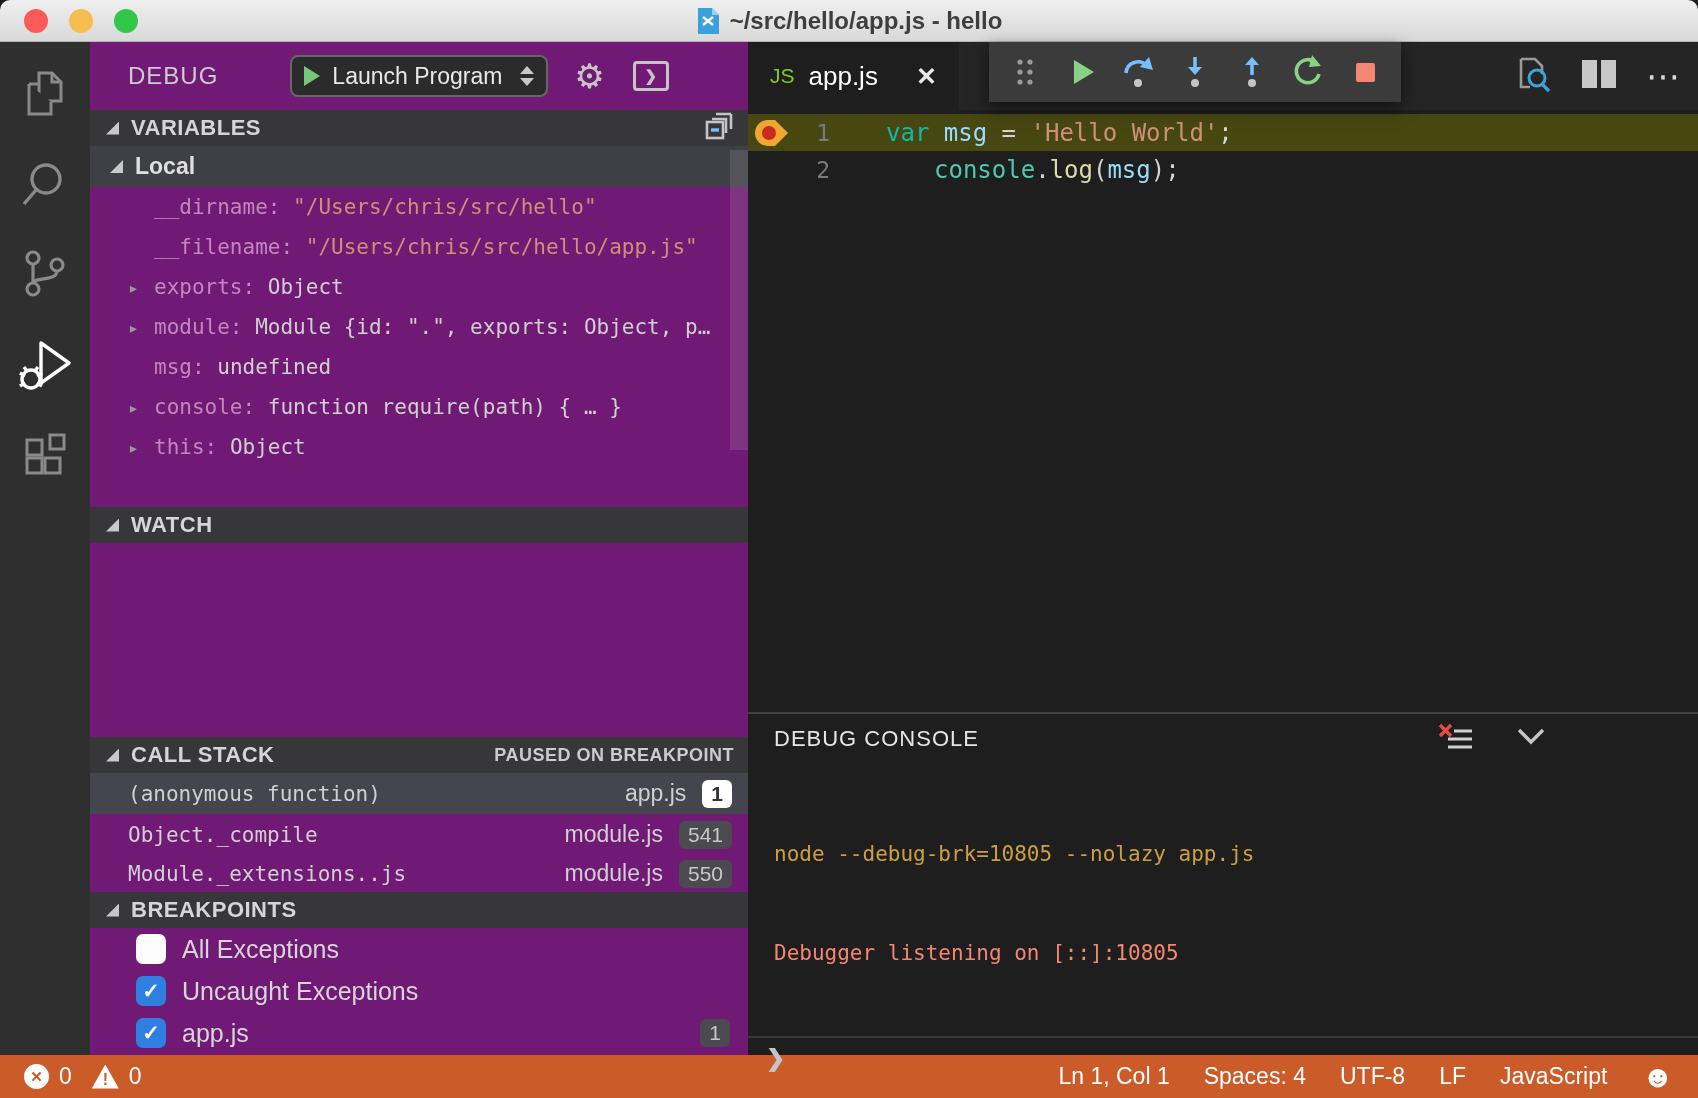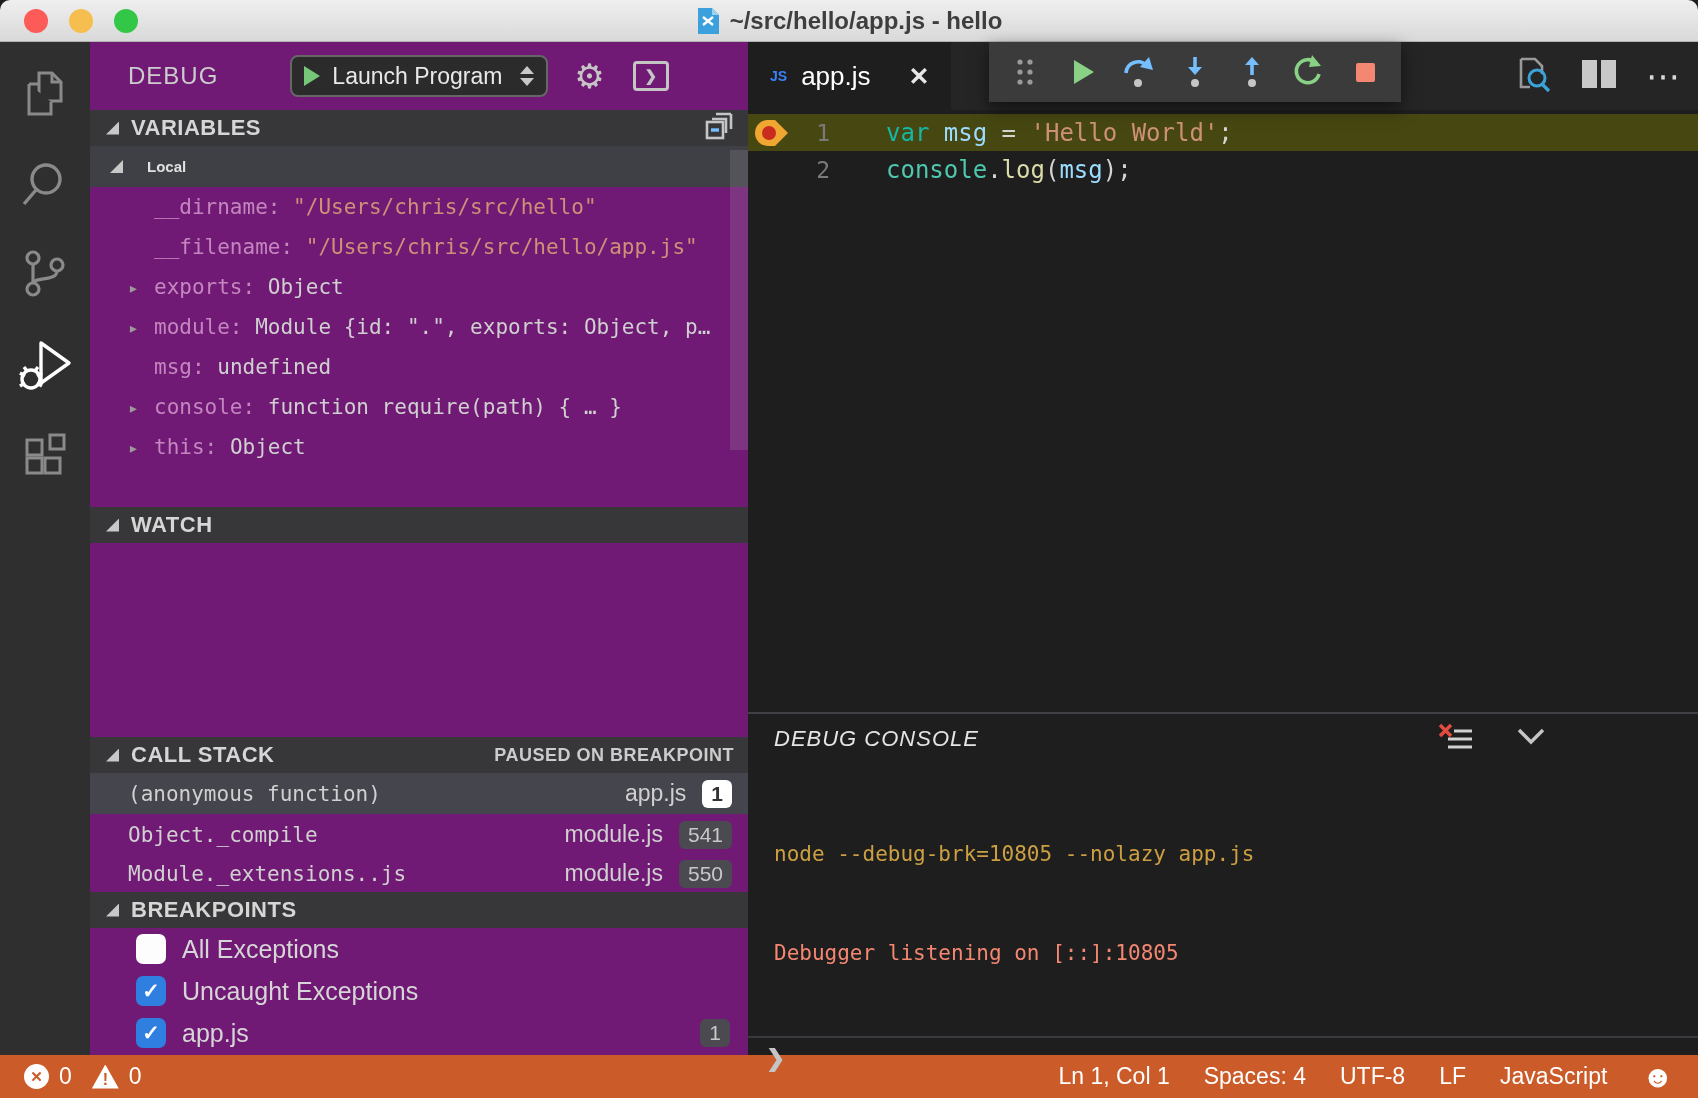--- a/index.html
+++ b/index.html
@@ -45,21 +45,21 @@
 
   .section-header{ height:36px; background:#37373A; display:flex; align-items:center;
     padding:0 14px 0 16px; gap:12px; flex:none; }
   .twisty-open{ width:13px; height:13px; background:#C8C8C8;
     clip-path:polygon(100% 0,100% 100%,0 100%); flex:none; }
   .section-title{ font-size:22px; font-weight:bold; color:#D6D6D6; letter-spacing:.5px; }
   .collapse-all{ margin-left:auto; }
   .cs-status{ margin-left:auto; font-size:18px; font-weight:bold; color:#CCCCCC; letter-spacing:.5px; }
 
   .scope-row{ height:41px; background:#3F3F46; display:flex; align-items:center;
-    padding-left:20px; gap:24px; flex:none; font-size:15px; font-weight:bold; color:#E0E0E0; }
+    padding-left:20px; gap:12px; flex:none; font-size:23px; font-weight:bold; color:#E0E0E0; }
 
   .var-row{ height:40px; display:flex; align-items:center; padding-left:38px; flex:none;
     font-family:"DejaVu Sans Mono", monospace; font-size:21px; white-space:pre; overflow:hidden; }
   .tw{ width:26px; flex:none; color:#9A9A9A; font-size:18px; }
   .vname{ color:#C586C0; } .vval{ color:#D0D0D0; } .vval.str{ color:#CE9178; }
 
   .spacer40{ height:40px; flex:none; }
   .watch-body{ height:194px; flex:none; }
 
   .cs-row{ height:41px; display:flex; align-items:center; padding:0 16px 0 38px; flex:none;
@@ -79,44 +79,44 @@
   .checkbox.checked{ background:#2E7FE0; color:#FFF; font-size:21px; font-weight:bold; }
   .bp-badge{ margin-left:auto; }
 
   .sidebar-scrollbar{ position:absolute; right:0; top:108px; width:18px; height:300px;
     background:rgba(195,195,195,0.16); }
 
   
   .editorgroup{ flex:1; display:flex; flex-direction:column; position:relative; background:#1E1E1E; }
   .tabbar{ height:68px; background:#252526; display:flex; flex:none; position:relative; }
   .tab{ background:#1E1E1E; display:flex; align-items:center; padding:0 22px; gap:14px; }
-  .js-badge{ color:#3b82f6; font-weight:bold; font-size:14px; }
+  .js-badge{ color:#84cc16; font-weight:normal; font-size:21px; }
   .tab-label{ color:#FFFFFF; font-size:26px; }
   .tab-close{ color:#E8E8E8; font-size:25px; margin-left:24px; font-weight:bold; }
   .editor-actions{ position:absolute; right:18px; top:0; height:68px; display:flex;
     align-items:center; gap:28px; }
 
   .debug-toolbar{ position:absolute; left:241px; top:0; width:412px; height:60px; background:#3B3B3C;
     box-shadow:0 6px 16px rgba(0,0,0,.55); display:flex; align-items:center;
     justify-content:space-around; padding:0 8px; z-index:6; }
   .dt-btn{ display:flex; align-items:center; justify-content:center; width:44px; height:50px; }
 
   .editor{ flex:1; font-family:"DejaVu Sans Mono", monospace; font-size:24px; padding-top:4px; }
   .code-line{ height:37px; display:flex; align-items:center; }
   .code-line.current{ background:#474712; }
   .glyph-margin{ width:48px; flex:none; display:flex; align-items:center; justify-content:center; }
   .linenum{ width:34px; flex:none; text-align:right; color:#7A7A7A; font-size:23px; }
   .code-text{ padding-left:56px; white-space:pre; }
   .tk-kw{color:#14b8a6;} .tk-var{color:#9CDCFE;} .tk-pl{color:#D4D4D4;}
-  .tk-str{color:#CE9178;} .tk-cls{color:#4EC9B0;} .tk-fn{color:#DCDCAA;}
+  .tk-str{color:#CE9178;} .tk-cls{color:#4EC9B0;margin-left:48px;} .tk-fn{color:#DCDCAA;}
 
   
   .panel{ height:343px; border-top:2px solid #404045; display:flex; flex-direction:column; flex:none; }
   .panel-header{ height:50px; display:flex; align-items:center; padding-left:26px; position:relative; flex:none; }
-  .panel-title{ font-size:22px; color:#E5E5E5; letter-spacing:1px;font-style:italic; }
+  .panel-title{ font-size:22px; color:#E5E5E5; letter-spacing:1px; }
   .panel-icons{ position:absolute; right:150px; top:0; height:50px; display:flex; gap:38px; align-items:center; }
   .console-output{ flex:1; padding:8px 0 0 26px; font-family:"DejaVu Sans Mono", monospace;
     font-size:21px; line-height:33px; white-space:pre; }
   .con-gold{ color:#CCA042; } .con-salmon{ color:#F48771; }
   .console-input{ height:42px; border-top:2px solid #3A3A3E; display:flex; align-items:center;
     padding-left:18px; color:#C5C5C5; font-size:23px; font-weight:bold; flex:none; }
 
   
   .statusbar{ height:43px; background:#CB5B28; display:flex; align-items:center;
     padding:0 24px; color:#FFFFFF; font-size:23px; }

